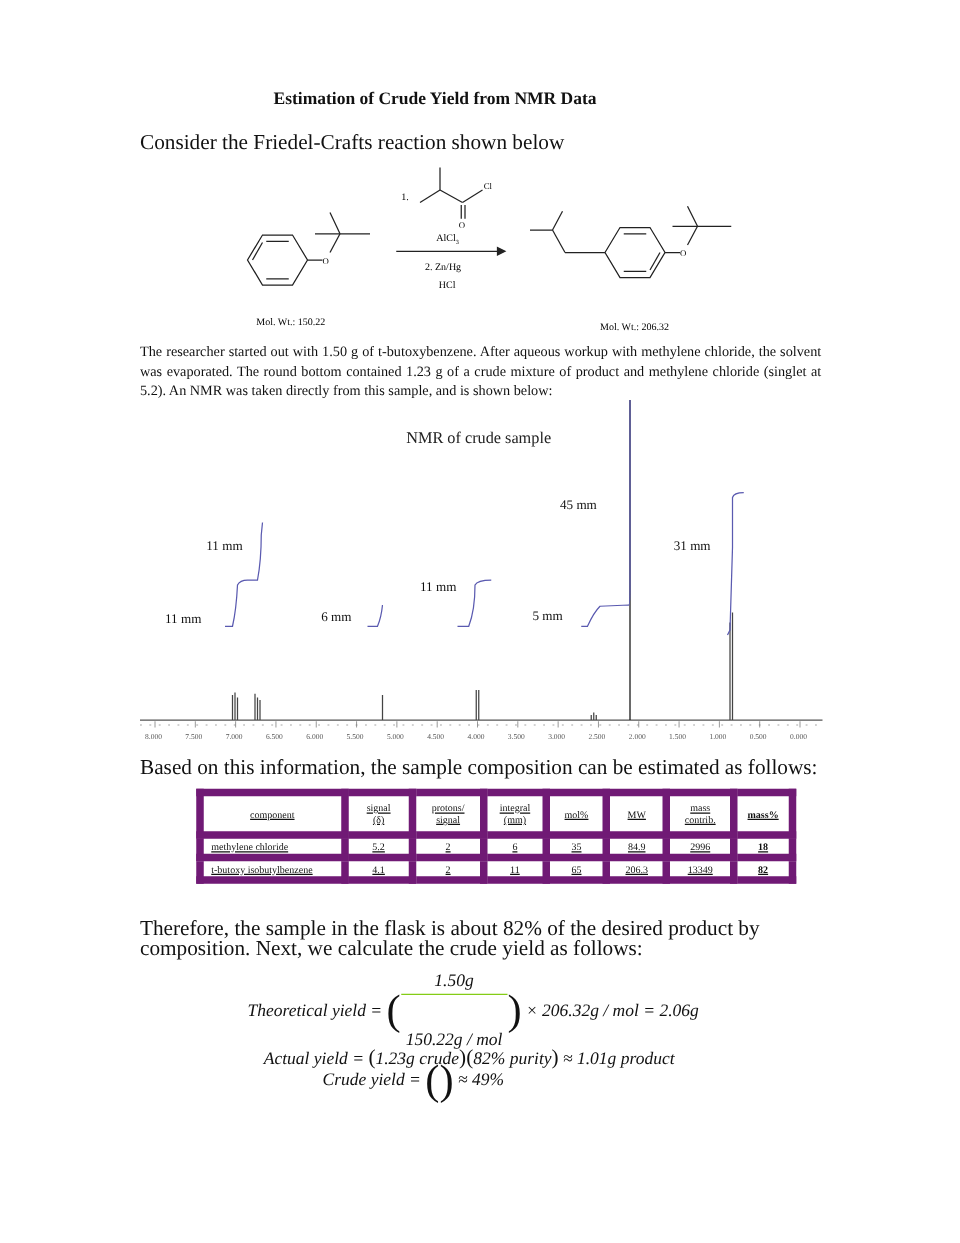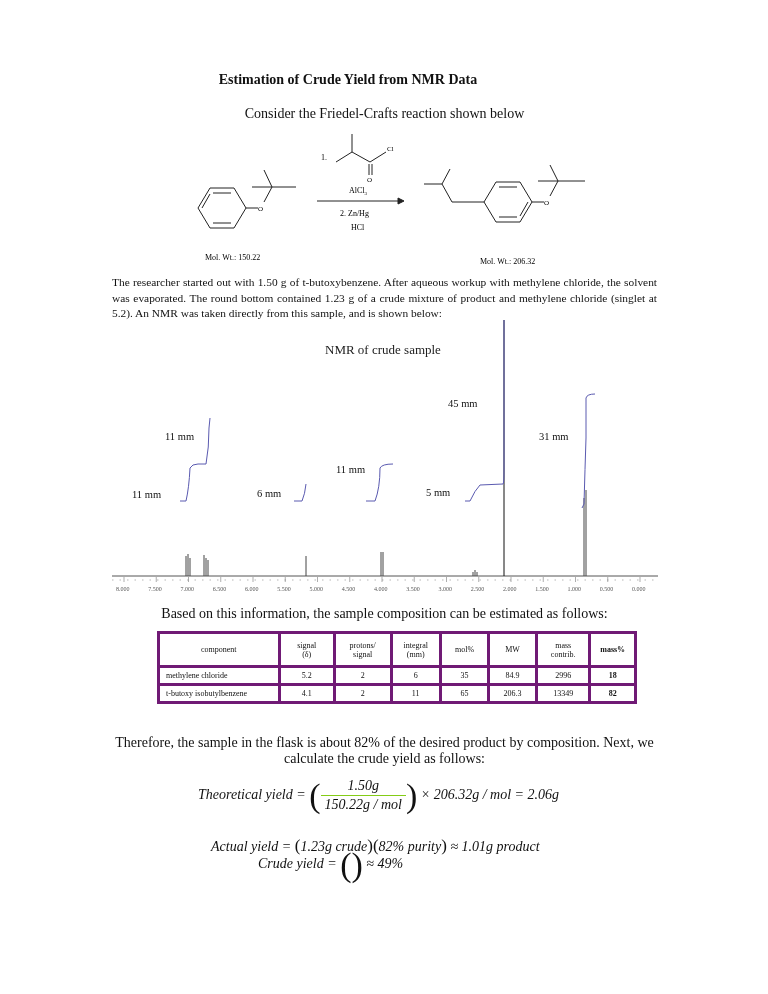--- a/index.html
+++ b/index.html
@@ -1,30 +1,30 @@
 <!DOCTYPE html>
 <html><head>
 <meta charset="utf-8">
 <style>
   html, body { margin: 0; padding: 0; background: #ffffff; }
   body { width: 768px; height: 994px; position: relative; overflow: hidden;
          font-family: "Liberation Serif", "DejaVu Serif", serif; color: #111; }
   .abs { position: absolute; }
   .title { left: 0; width: 696px; top: 72px; text-align: center; font-weight: bold; font-size: 14px; }
-  .para { left: 112px; width: 545px; font-size: 14px; line-height: 16px; text-align: center; }
+  .para { left: 112px; width: 545px; font-size: 17px; line-height: 16px; }
   .just { text-align: justify; text-align-last: left; }
   svg text { font-family: "Liberation Serif", "DejaVu Serif", serif; }
   table.comp { border-collapse: collapse; font-size: 8px; }
-  table.comp td { border: 3px solid #701a75; text-align: center; padding: 0 3px; }
+  table.comp td { border: 6px solid #701a75; text-align: center; padding: 0 3px; text-decoration: underline; }
   table.comp td.left { text-align: left; padding-left: 6px; }
   table.comp td.bold { font-weight: bold; }
   .eq { font-family: "Liberation Serif", "DejaVu Serif", serif; font-size: 14px; font-style: italic; white-space: nowrap; }
   .frac { display: inline-block; vertical-align: middle; text-align: center; }
   .frac .num { display: block; border-bottom: 1px solid #84cc16; padding: 0 4px 1px; }
-  .frac .den { display: block; padding: 1px 4px 0; }
+  .frac .den { display: block; padding: 1px 4px 0; margin-top: 28px; }
   .paren { font-size: 34px; font-style: normal; vertical-align: middle; font-weight: 100; line-height: 1; }
   .paren-sm { font-size: 17px; font-style: normal; }
 </style>
 </head>
 <body>
 
 <div class="abs title">Estimation of Crude Yield from NMR Data</div>
 
 <div class="abs para" style="top:106px;">Consider the Friedel-Crafts reaction shown below</div>
 

